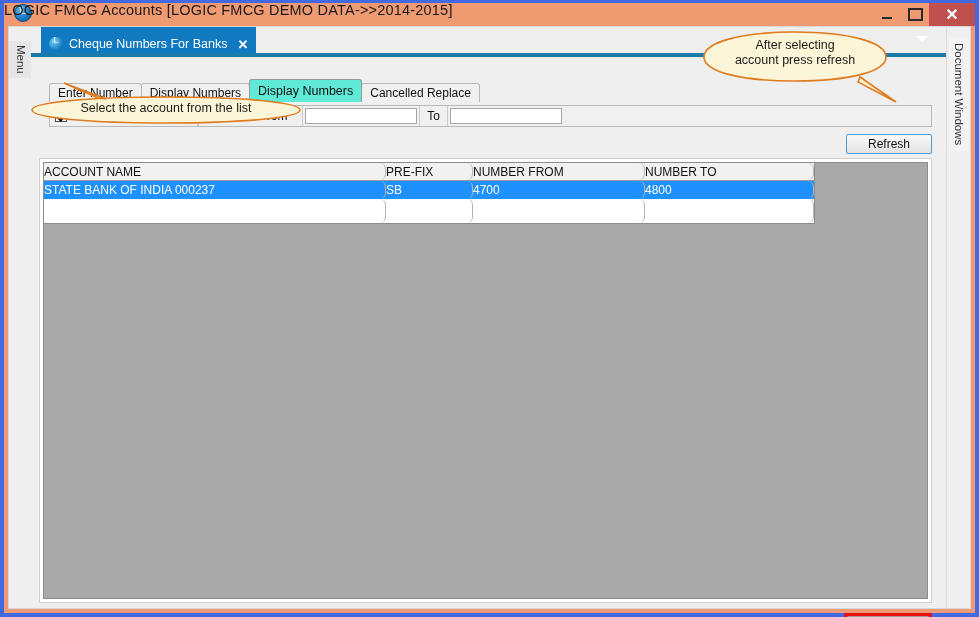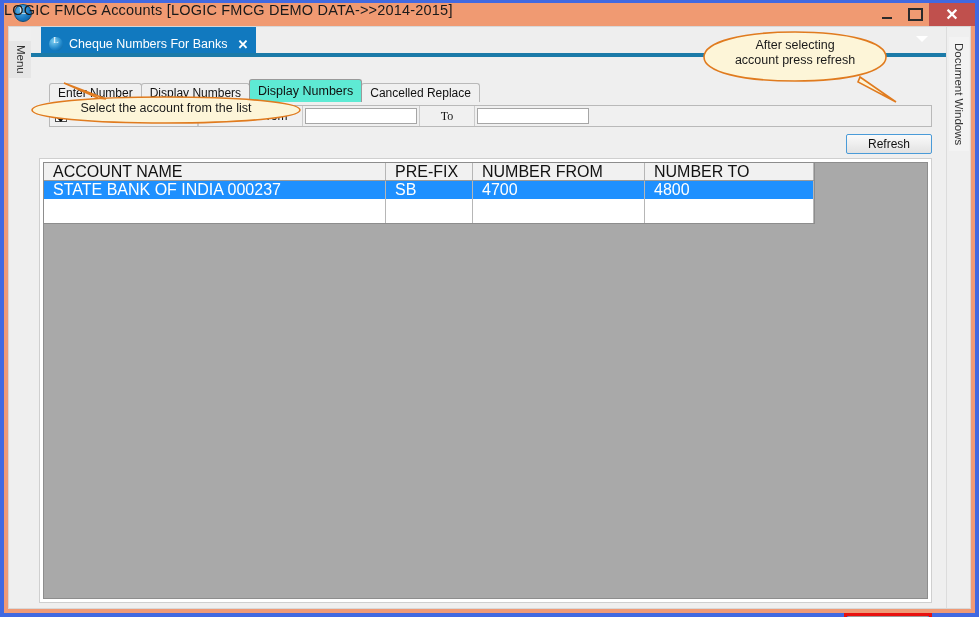--- a/index.html
+++ b/index.html
@@ -254,21 +254,21 @@
     border-width: 0 2px 2px 0;
     transform: rotate(42deg);
   }
   .lbl-cell {
     justify-content: center;
     border-right: 1px solid #cbcbcb;
     border-left: 1px solid #cbcbcb;
     background: #f0f0f0;
   }
   .lbl-numfrom { width: 105px; }
-  .lbl-to { width: 56px; font-family: Liberation Serif, serif; }
+  .lbl-to { width: 29px; }
   .inp {
     background: #ffffff;
     border: 1px solid #a6a6a6;
     margin: 2px 2px;
     font-size: 12px;
     padding: 0 3px;
     color: #111;
     outline: none;
     height: 16px;
   }
@@ -326,26 +326,27 @@
   }
   .grid-row.selected {
     background: #1e90ff;
     color: #ffffff;
   }
   .grid-row.blank {
     background: #ffffff;
     height: 24px;
   }
   .gcell {
-    font-size: 16px;
-    padding: 1px 9px;
+    font-size: 12px;
+    padding: 1px 0;
     border-right: 1px solid #b6b6b6;
     overflow: hidden; white-space: nowrap;
     display: flex; align-items: center;
     color: #111;
+    border-radius: 6px;
   }
   .grid-row.selected .gcell { color: #ffffff; }
   .c-name { width: 342px; }
   .c-prefix { width: 87px; }
   .c-from { width: 172px; }
   .c-to { width: 169px; border-right: 1px solid #b6b6b6; }
   .btn-close-wrap {
     position: absolute;
     right: 14px; top: 556px;
     width: 88px; height: 29px;

